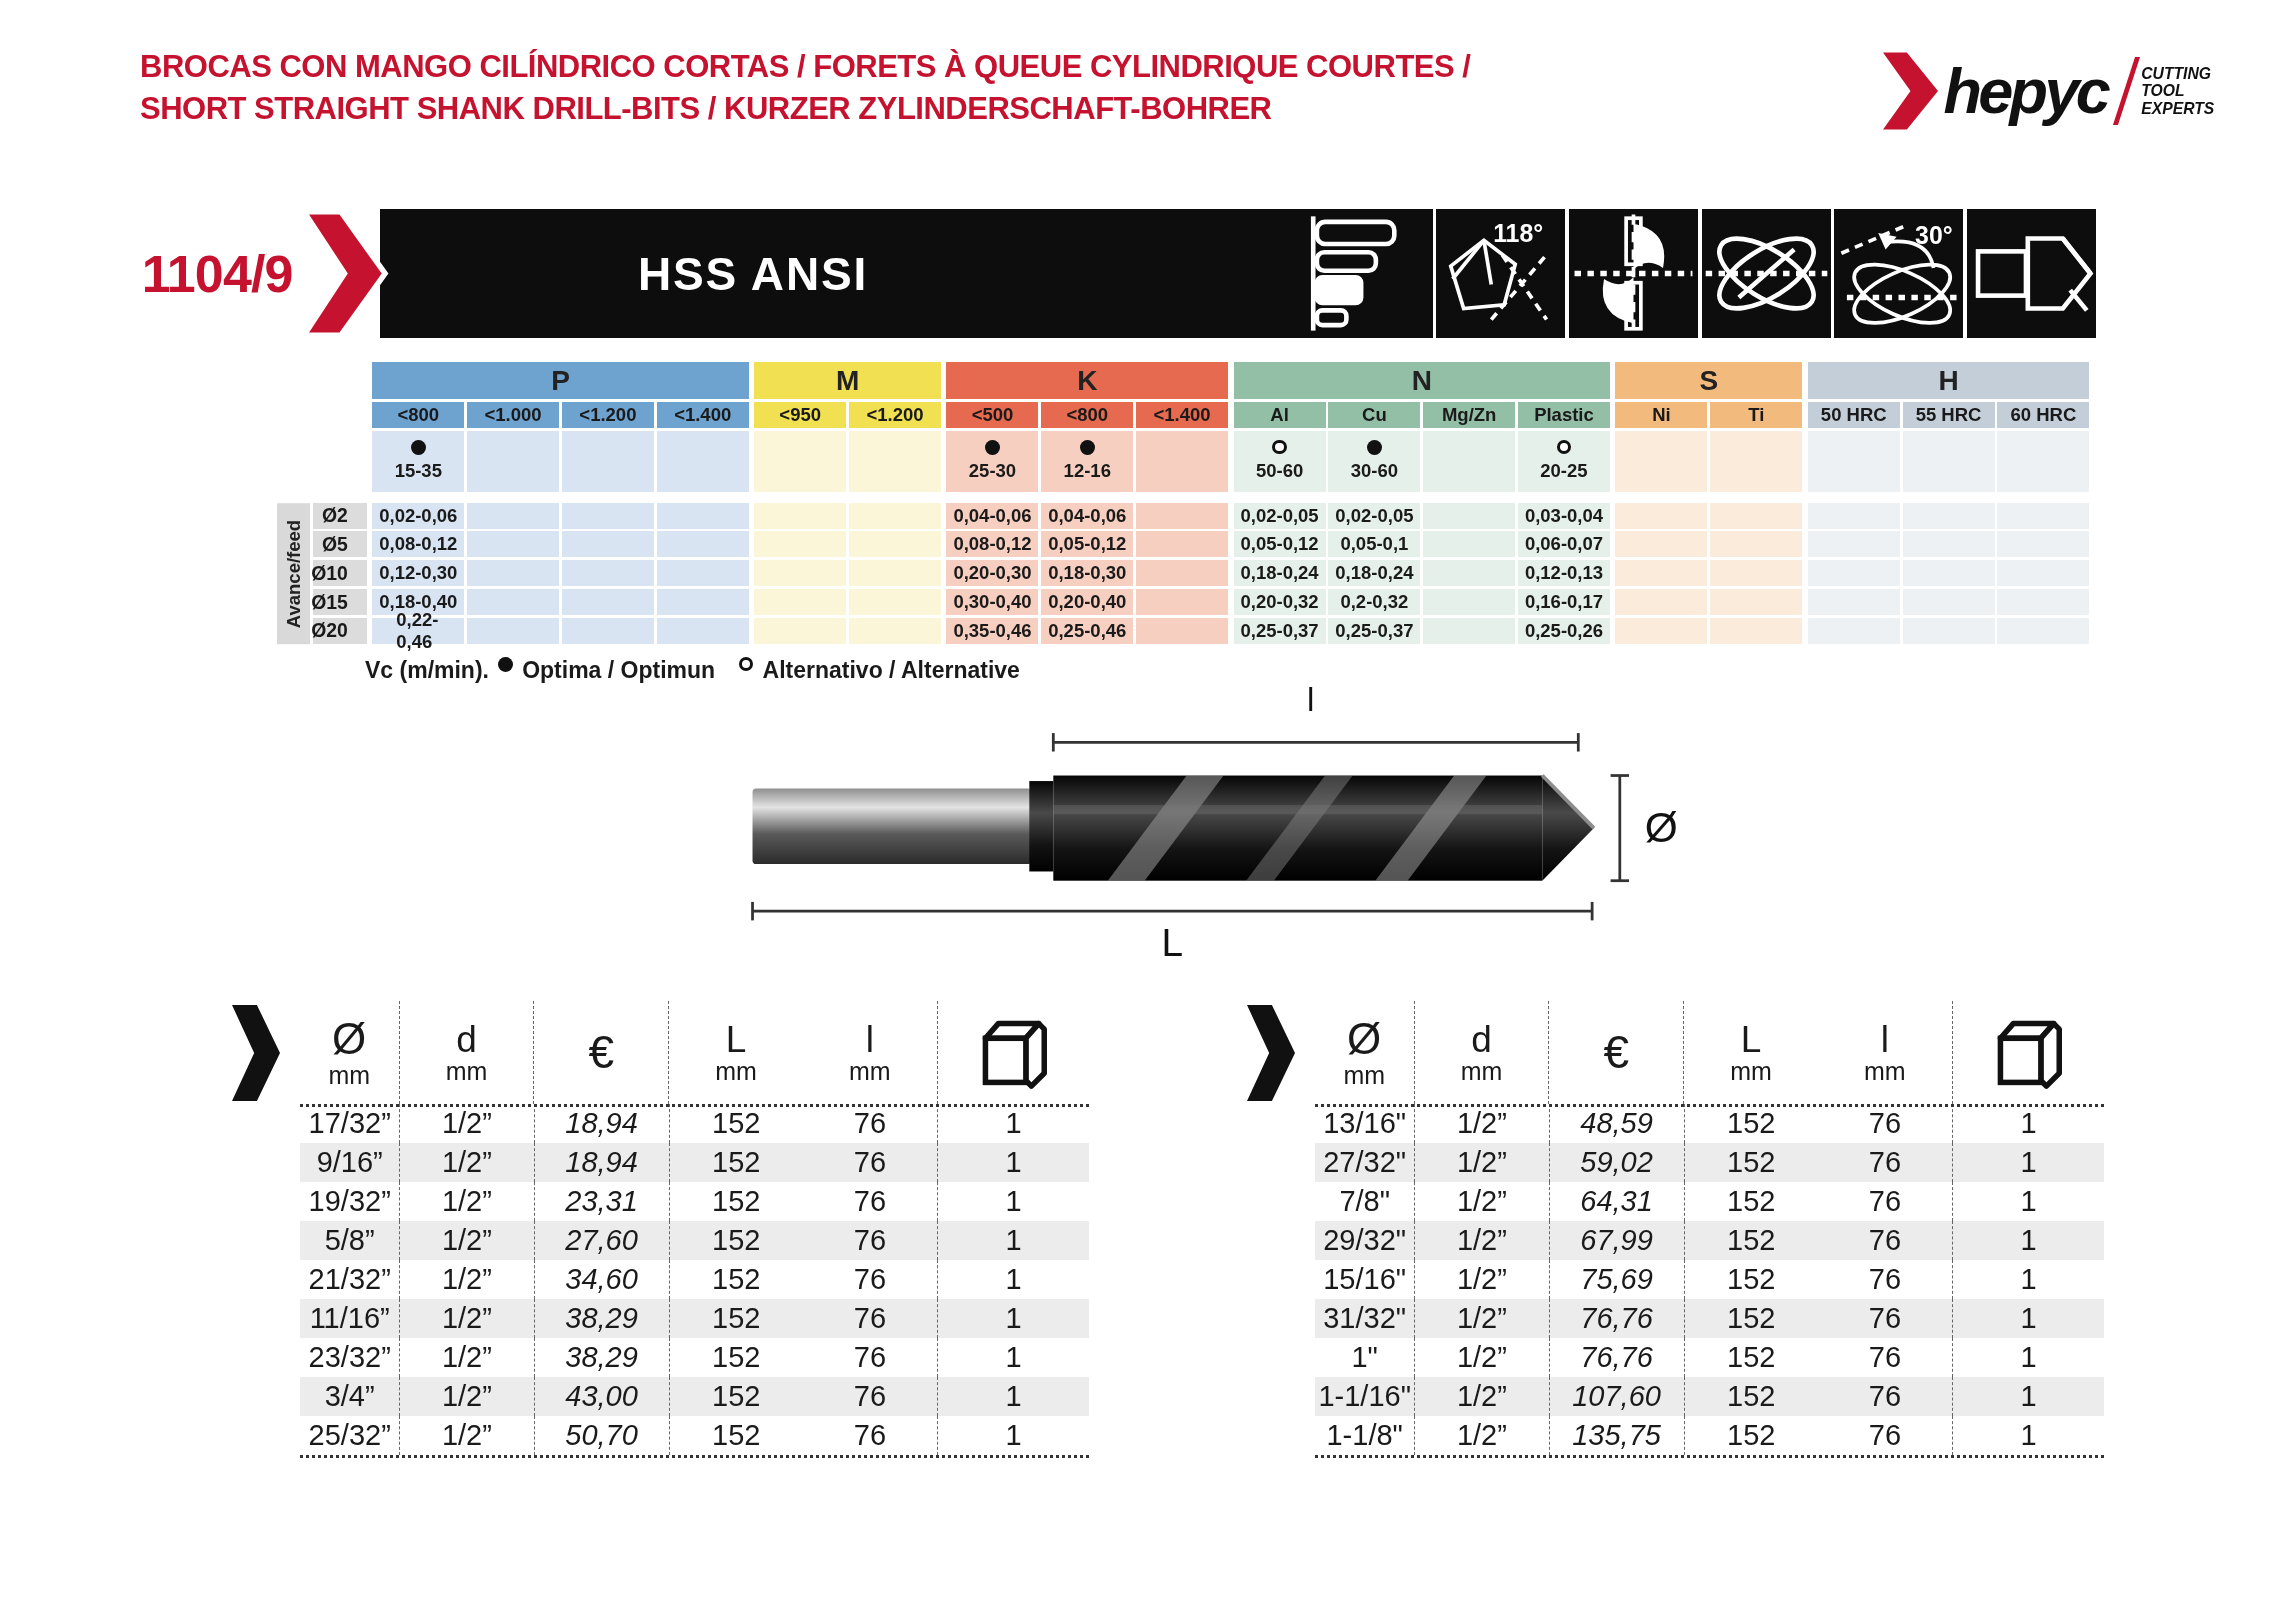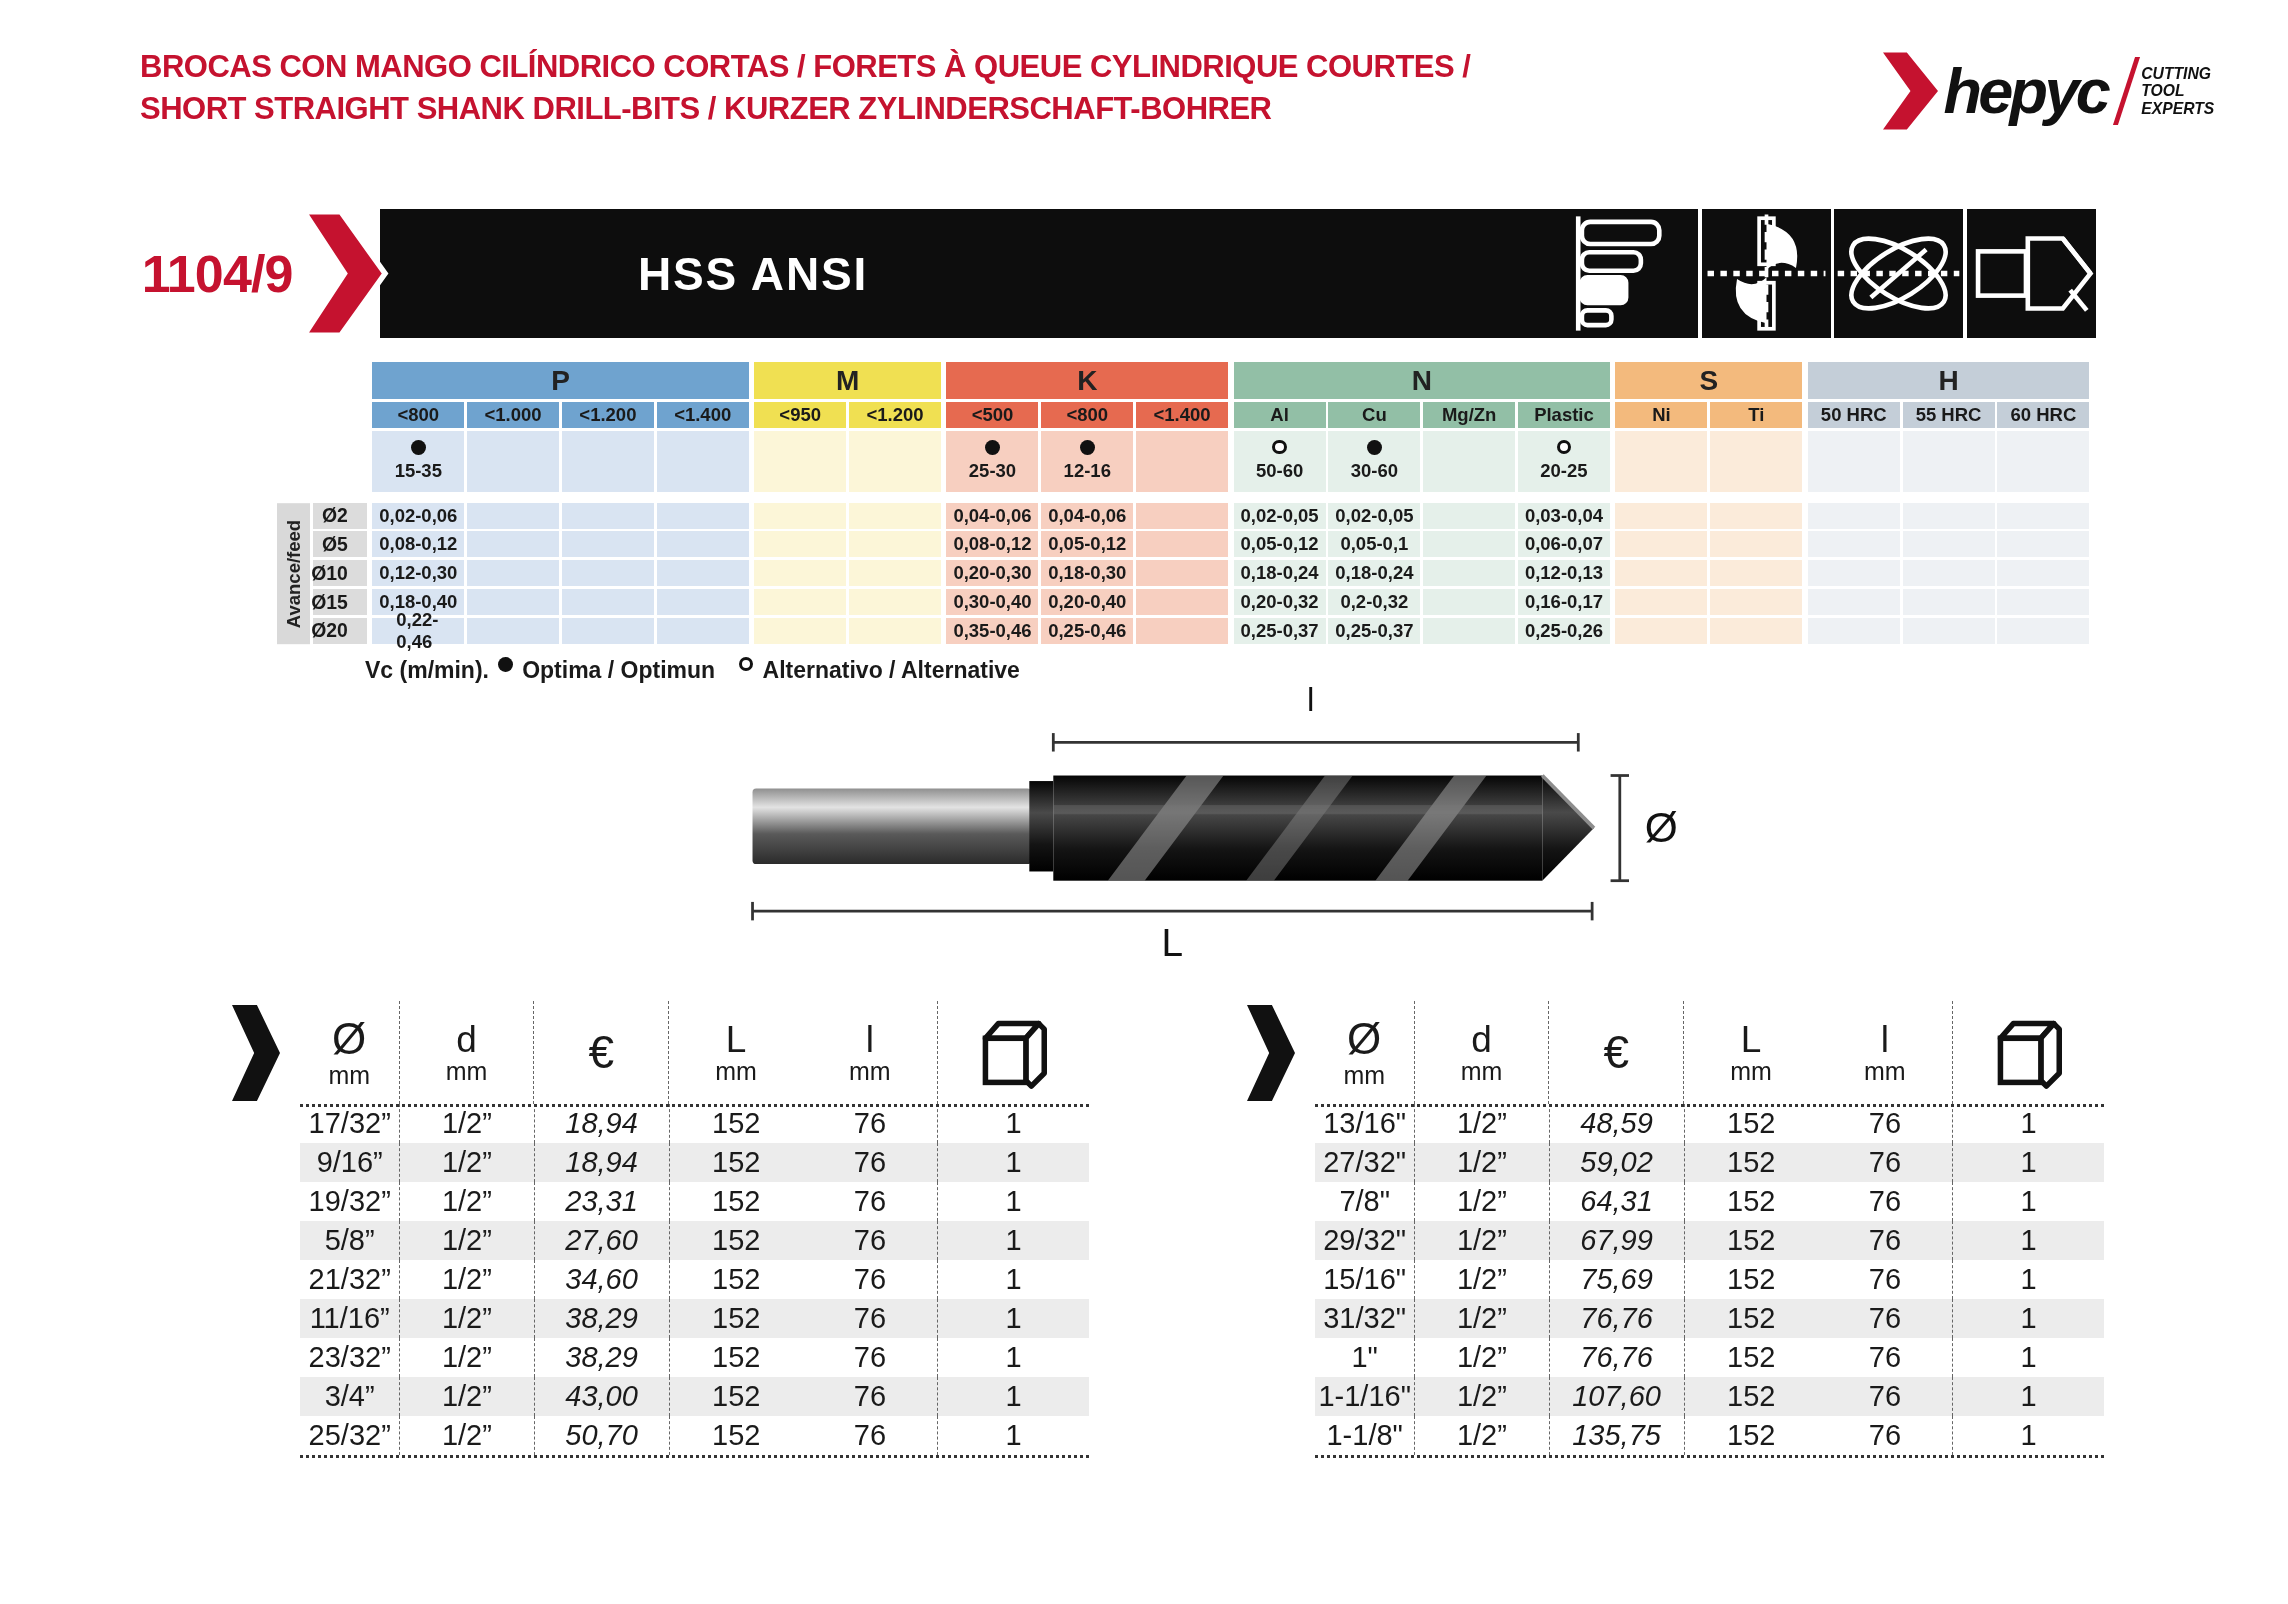--- a/index.html
+++ b/index.html
@@ -106,35 +106,56 @@
     <div class="bicon">
       <svg width="129" height="129" viewBox="0 0 140 140" fill="none" stroke="#fff" stroke-width="5">
         <line x1="10" y1="8" x2="10" y2="132"></line>
         <rect x="14" y="14" width="84" height="24" rx="9"></rect>
         <rect x="14" y="47" width="64" height="20" rx="8"></rect>
         <rect x="14" y="74" width="48" height="28" rx="6" fill="#fff"></rect>
         <rect x="14" y="110" width="32" height="16" rx="6"></rect>
       </svg>
     </div>
     <div class="bicon">
+      <svg width="129" height="129" viewBox="0 0 140 140" fill="none" stroke="#fff" stroke-width="4">
+        <text x="62" y="36" fill="#fff" stroke="none" font-size="27" font-weight="bold" font-family="Liberation Sans, sans-serif">118°</text>
+        <polygon points="16,62 52,34 86,60 74,104 30,108"></polygon>
+        <line x1="18" y1="76" x2="52" y2="34"></line>
+        <line x1="52" y1="34" x2="60" y2="82"></line>
+        <line x1="60" y1="120" x2="118" y2="52" stroke-dasharray="9 7"></line>
+        <line x1="72" y1="50" x2="120" y2="120" stroke-dasharray="9 7"></line>
+      </svg>
+    </div>
+    <div class="bicon">
       <svg width="129" height="129" viewBox="0 0 140 140">
         <line x1="6" y1="70" x2="134" y2="70" stroke="#fff" stroke-width="6" stroke-dasharray="7 7"></line>
         <line x1="70" y1="6" x2="70" y2="134" stroke="#fff" stroke-width="4" stroke-dasharray="11 8"></line>
         <path d="M70 16 q40 8 32 48 q-18 -12 -32 2 z" fill="#fff"></path>
         <path d="M70 124 q-40 -8 -32 -48 q18 12 32 -2 z" fill="#fff"></path>
         <rect x="62" y="10" width="16" height="50" fill="none" stroke="#fff" stroke-width="4"></rect>
         <rect x="62" y="80" width="16" height="50" fill="none" stroke="#fff" stroke-width="4"></rect>
       </svg>
     </div>
     <div class="bicon">
       <svg width="129" height="129" viewBox="0 0 140 140" fill="none" stroke="#fff" stroke-width="5">
         <line x1="4" y1="70" x2="136" y2="70" stroke-width="6" stroke-dasharray="7 7"></line>
         <ellipse cx="70" cy="70" rx="58" ry="26" transform="rotate(-32 70 70)"></ellipse>
         <ellipse cx="70" cy="70" rx="58" ry="26" transform="rotate(32 70 70)"></ellipse>
         <path d="M40 96 L100 44"></path>
+      </svg>
+    </div>
+    <div class="bicon">
+      <svg width="129" height="129" viewBox="0 0 140 140" fill="none" stroke="#fff" stroke-width="4">
+        <text x="88" y="38" fill="#fff" stroke="none" font-size="27" font-weight="bold" font-family="Liberation Sans, sans-serif">30°</text>
+        <line x1="8" y1="48" x2="78" y2="18" stroke-dasharray="9 7"></line>
+        <line x1="14" y1="96" x2="134" y2="96" stroke-width="6" stroke-dasharray="7 7"></line>
+        <ellipse cx="74" cy="92" rx="56" ry="24" transform="rotate(-24 74 92)"></ellipse>
+        <ellipse cx="74" cy="92" rx="56" ry="24" transform="rotate(24 74 92)"></ellipse>
+        <path d="M108 64 q-6 -34 -52 -28"></path>
+        <polygon points="48,26 68,30 56,44" fill="#fff" stroke="none"></polygon>
       </svg>
     </div>
     <div class="bicon">
       <svg width="129" height="129" viewBox="0 0 140 140" fill="none" stroke="#fff" stroke-width="5">
         <rect x="12" y="46" width="52" height="48"></rect>
         <path d="M66 32 h38 l30 38 -30 38 h-38 z"></path>
         <line x1="104" y1="32" x2="134" y2="70"></line>
         <line x1="112" y1="88" x2="130" y2="110"></line>
       </svg>
     </div>

